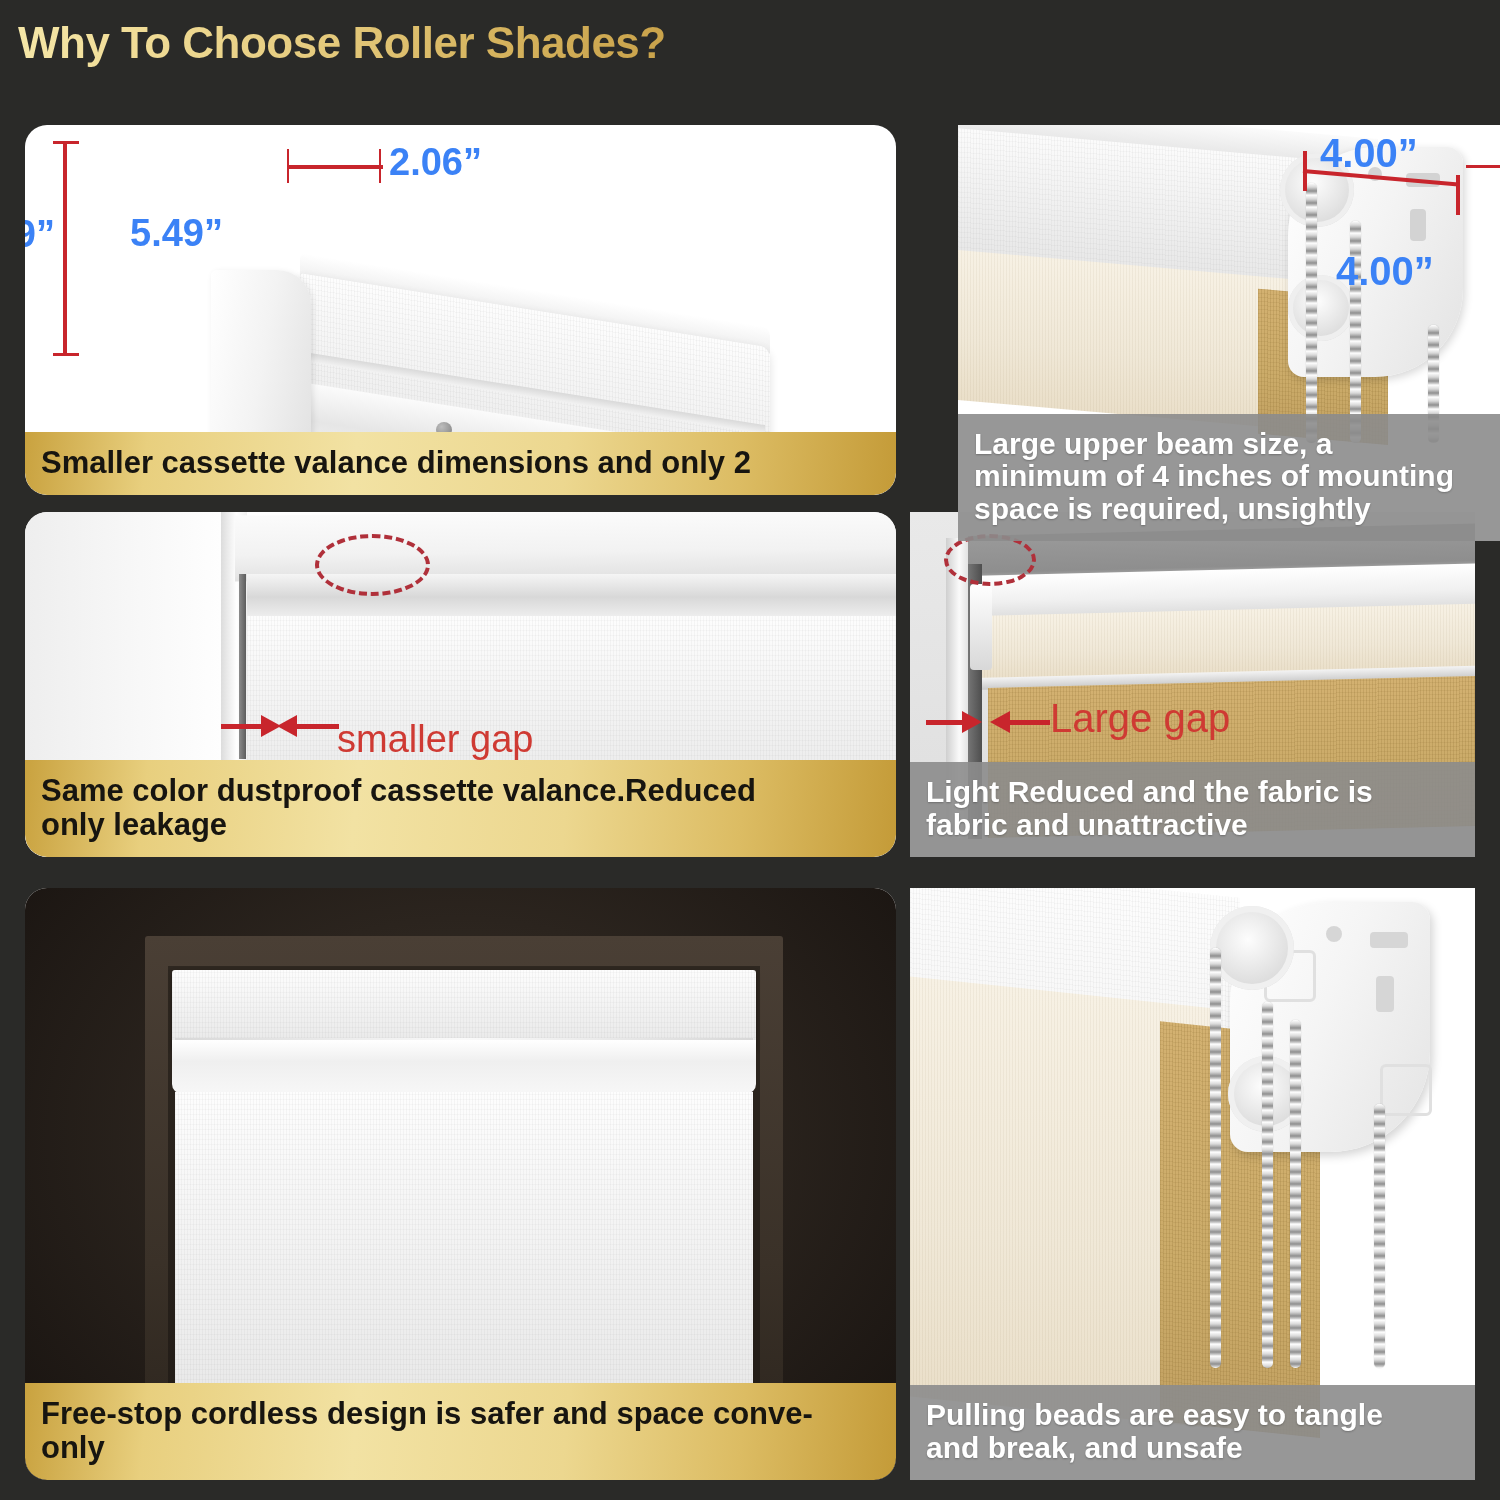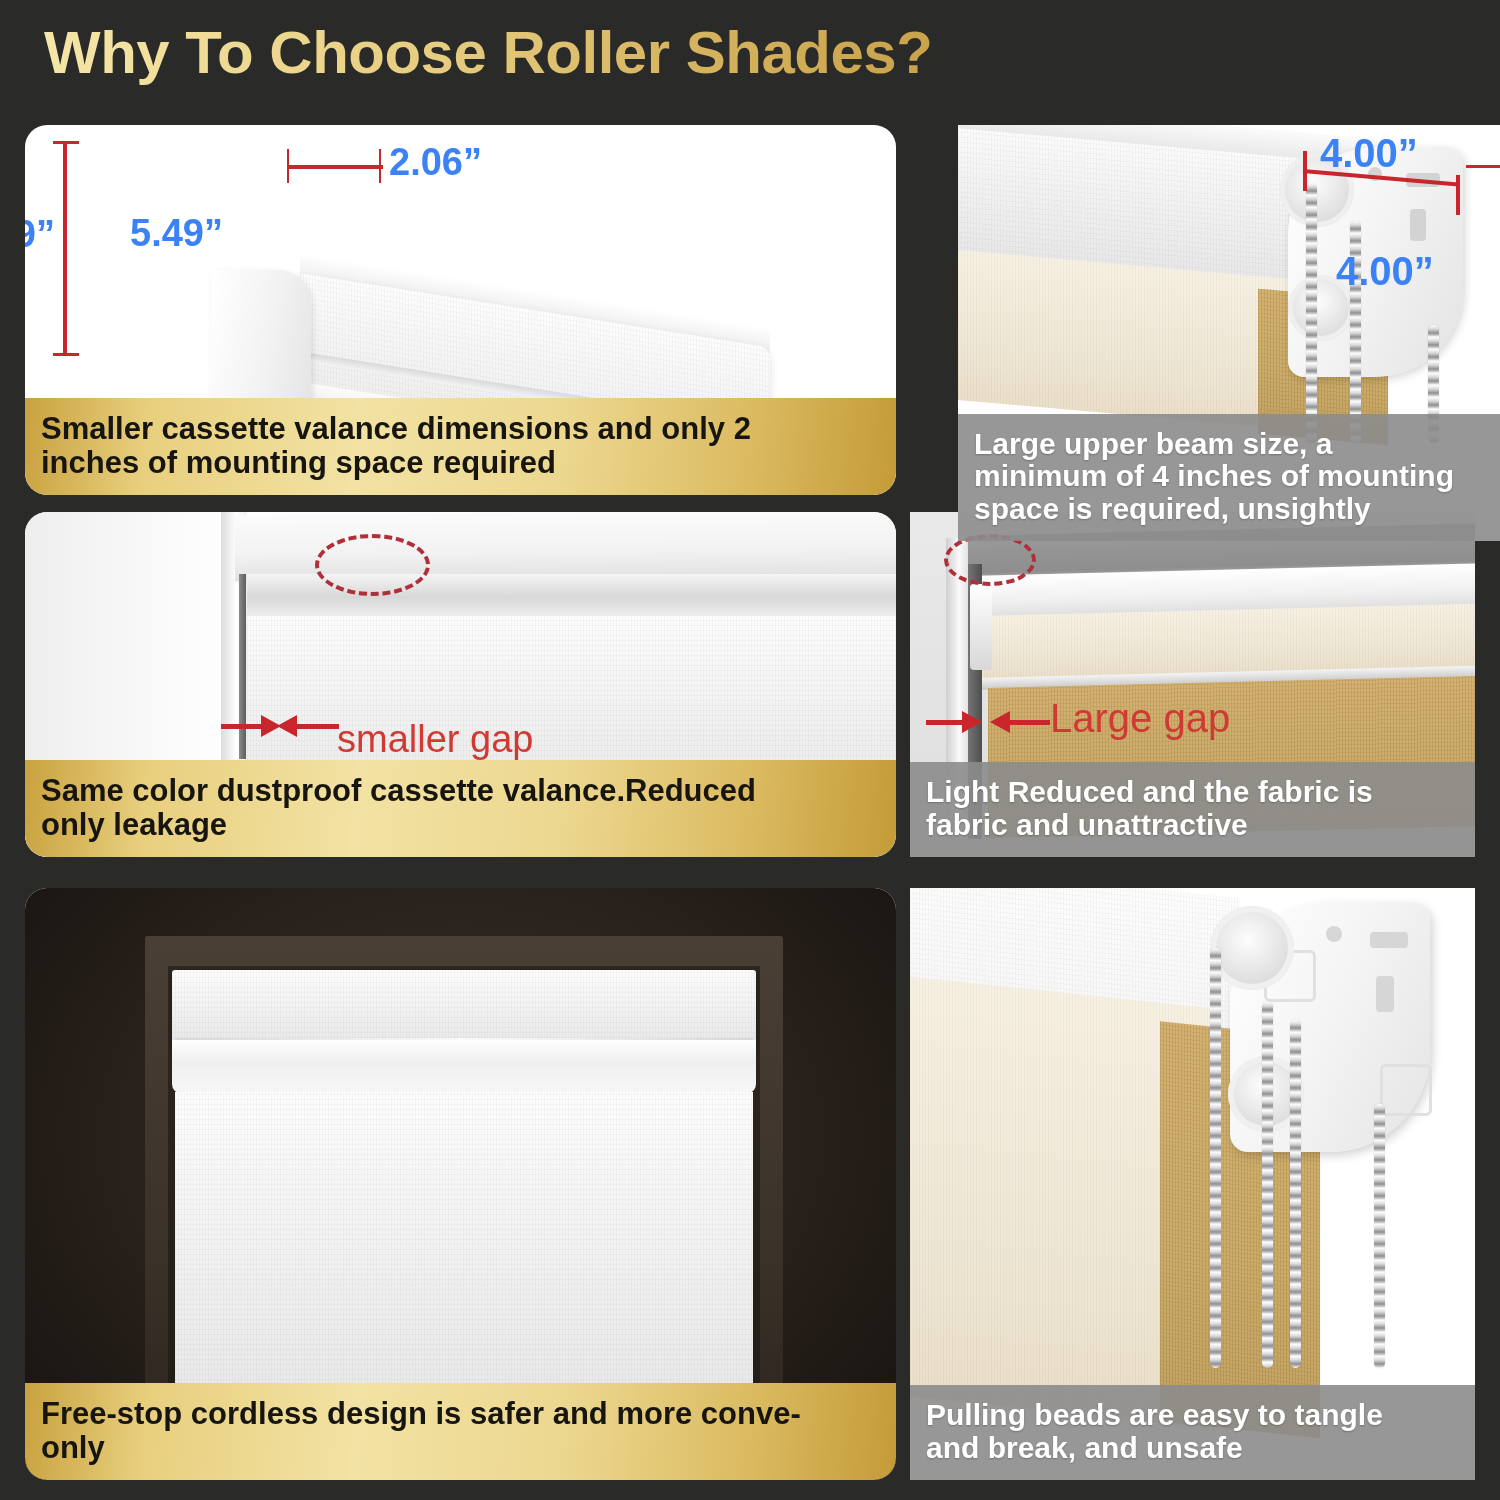--- a/index.html
+++ b/index.html
@@ -5,22 +5,22 @@
   * { margin:0; padding:0; box-sizing:border-box; }
   html,body{ background:#2a2a28; }
   body{
     width:1500px; height:1500px;
     font-family:"Liberation Sans", sans-serif;
     position:relative; overflow:hidden;
   }
 
   
   .title{
-    position:absolute; left:44px; top:18px;
-    font-size:60px; font-weight:bold;
+    position:absolute; left:18px; top:18px;
+    font-size:44px; font-weight:bold;
     letter-spacing:-0.5px;
     background:linear-gradient(100deg,#f5e7a8 0%,#f0dc97 18%,#e6cc7f 45%,#d6b45f 72%,#c9a24a 100%);
     -webkit-background-clip:text; background-clip:text;
     color:transparent; -webkit-text-fill-color:transparent;
     white-space:nowrap;
   }
 
   
   .panel{ position:absolute; overflow:hidden; background:#fff; }
   .panel.left{ border-radius:22px; }
@@ -379,21 +379,20 @@
   <div class="dline" style="left:262px; top:40px; width:96px; height:4px;"></div>
   <div class="dim" style="left:364px; top:16px; font-size:38px;">2.06”</div>
 
   <div class="dline" style="left:38px; top:16px; width:4px; height:215px;"></div>
   <div class="dline" style="left:28px; top:16px; width:26px; height:3px;"></div>
   <div class="dline" style="left:28px; top:228px; width:26px; height:3px;"></div>
   <div class="dim" style="left:-210px; top:88px; font-size:38px; width:240px; text-align:right;">5.49”</div>
 
   <div class="cap gold">
     <span class="ln">Smaller cassette valance dimensions and only 2</span>
-    <span class="ln">inches of mounting space required</span>
   </div>
 </div>
 
 <div class="dim" style="left:130px; top:212px; font-size:38px;">5.49”</div>
 
 <div class="panel right p2">
   <div class="rollwhite fabwhite"></div>
   <div class="beamtop"></div>
   <div class="cream fabcream"></div>
   <div class="tan fabtan"></div>
@@ -490,21 +489,21 @@
   <div class="thumb"></div>
   <div class="tab"></div>
 
   <div class="cassette fabwhite"></div>
   <div class="cassetteLine"></div>
   <div class="cassetteLip fabwhite"></div>
   <div class="bigshade fabwhite"></div>
   <div class="bottomrail"></div>
 
   <div class="cap gold">
-    <span class="ln">Free-stop cordless design is safer and more conve-</span>
+    <span class="ln">Free-stop cordless design is safer and space conve-</span>
     <span class="ln">only</span>
   </div>
 </div>
 
 <div class="panel right p6">
   <div class="bg"></div>
   <div class="whitefab fabwhite"></div>
   <div class="creamfab fabcream"></div>
   <div class="tanfab fabtan"></div>
 

